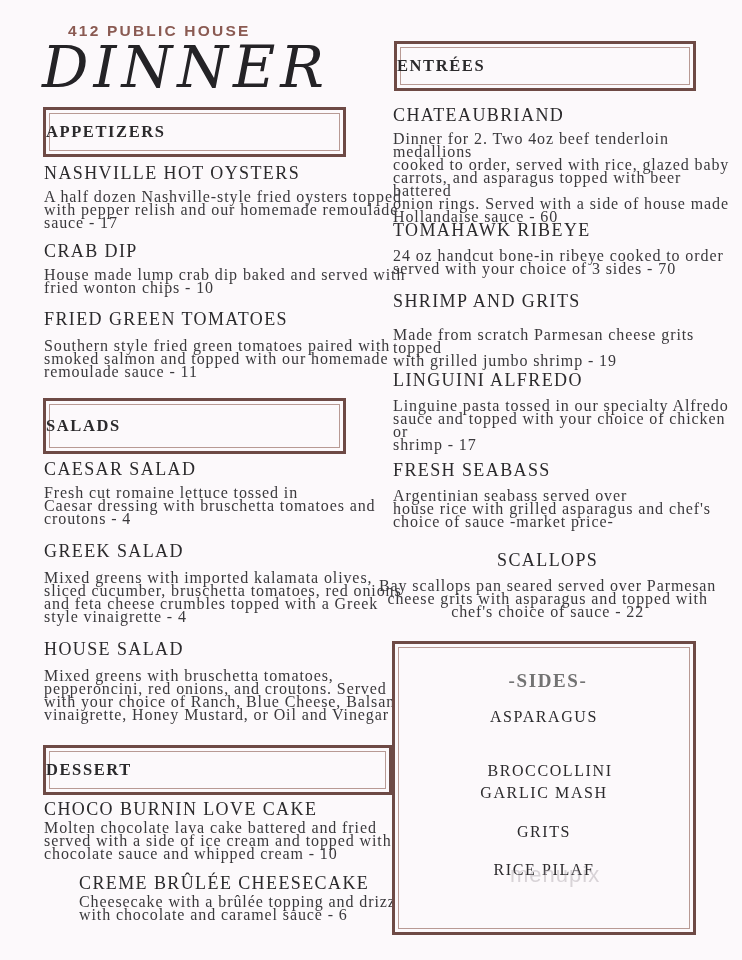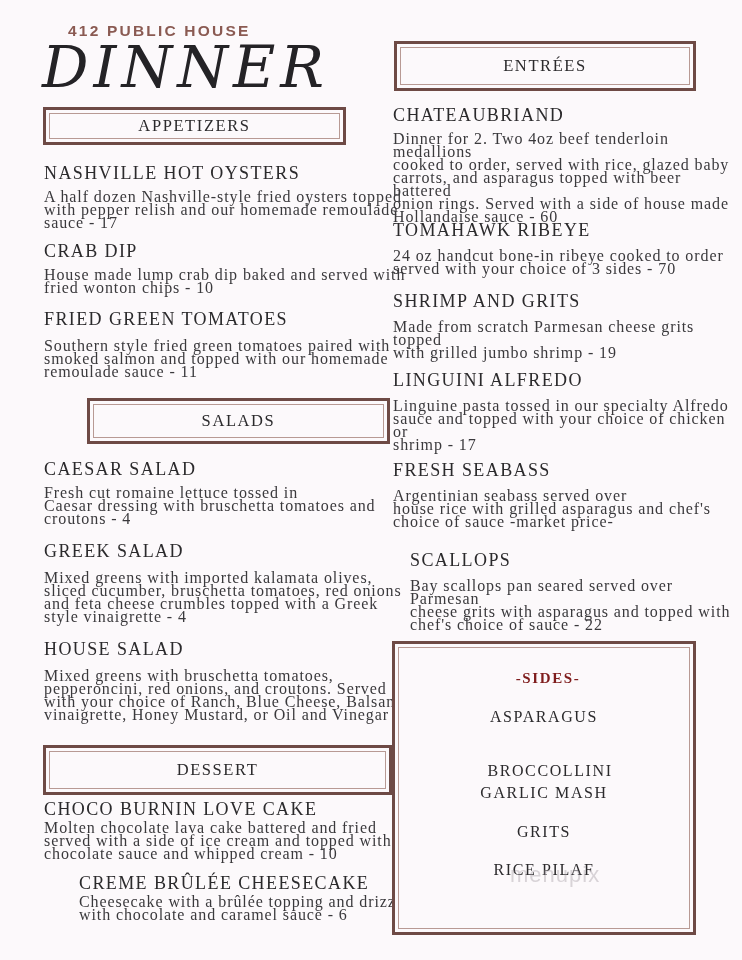--- a/index.html
+++ b/index.html
@@ -4,38 +4,38 @@
 <style>
   * { box-sizing: border-box; margin: 0; padding: 0; }
   html, body { width: 742px; height: 960px; background: #fcf9fb; overflow: hidden; }
   body { position: relative; font-family: "Liberation Sans", sans-serif; color: #2b2a2c; }
 
   .brand { position: absolute; left: 68px; top: 22px; font-family: "Liberation Sans", sans-serif; font-weight: bold; font-size: 15.5px; letter-spacing: 2.2px; color: #8a5a52; }
   .title { position: absolute; left: 42px; top: 38px; font-family: "DejaVu Serif", serif; font-style: italic; font-size: 58px; letter-spacing: 5px; color: #242326; line-height: 1; }
 
   .frame { position: absolute; border: 3px solid #6e4a45; background: #fcf9fb; }
   .frame::before { content: ""; position: absolute; left: 3px; top: 3px; right: 3px; bottom: 3px; border: 1px solid #b89a94; }
-  .frame-label { position: absolute; left: 0; right: 0; top: 50%; transform: translateY(-50%); text-align: center; font-family: "Liberation Serif", serif; font-weight: normal; font-size: 16.5px; letter-spacing: 1.6px; color: #2b2a2c; }
+  .frame-label { position: absolute; left: 0; right: 0; top: 50%; transform: translateY(-50%); text-align: left; font-family: "Liberation Serif", serif; font-weight: bold; font-size: 16.5px; letter-spacing: 1.6px; color: #2b2a2c; }
 
   .item { position: absolute; }
   .item-name { font-family: "Liberation Serif", serif; font-size: 18px; letter-spacing: 1.4px; color: #2b2a2c; line-height: 1.1; white-space: nowrap; }
   .item-desc { font-family: Liberation Serif, serif; font-size: 16px; letter-spacing: 0.9px; line-height: 13px; color: #3a393c; margin-top: 6px; white-space: pre-line; }
   .tight .item-desc { margin-top: 1px; }
 
-  .sides-title { position: absolute; left: 0; right: 0; text-align: center; font-family: "Liberation Serif", serif; font-weight: bold; font-size: 15px; letter-spacing: 1.6px; color: #7f1d1d; margin-left: 8px; }
+  .sides-title { position: absolute; left: 0; right: 0; text-align: center; font-family: "Liberation Serif", serif; font-weight: bold; font-size: 19px; letter-spacing: 1.6px; color: #737373; margin-left: 8px; }
   .side { position: absolute; left: 0; right: 0; text-align: center; font-family: "Liberation Serif", serif; font-size: 16px; letter-spacing: 1.6px; color: #2b2a2c; }
   .watermark { position: absolute; left: 510px; top: 862px; font-family: "Liberation Sans", sans-serif; font-size: 22px; color: rgba(150,140,150,0.35); letter-spacing: 1px; }
 </style>
 </head>
 <body>
 
 <div class="brand">412 PUBLIC HOUSE</div>
 <div class="title">DINNER</div>
 
-<div class="frame" style="left:43px; top:107px; width:303px; height:38px;">
+<div class="frame" style="left:43px; top:107px; width:303px; height:50px;">
   <div class="frame-label">APPETIZERS</div>
 </div>
 
 <div class="item" style="left:44px; top:164px;">
   <div class="item-name">NASHVILLE HOT OYSTERS</div>
   <div class="item-desc">A half dozen Nashville-style fried oysters topped
 with pepper relish and our homemade remoulade
 sauce - 17</div>
 </div>
 <div class="item" style="left:44px; top:242px;">
@@ -43,21 +43,21 @@
   <div class="item-desc">House made lump crab dip baked and served with
 fried wonton chips - 10</div>
 </div>
 <div class="item" style="left:44px; top:310px;">
   <div class="item-name">FRIED GREEN TOMATOES</div>
   <div class="item-desc" style="margin-top:9px;">Southern style fried green tomatoes paired with
 smoked salmon and topped with our homemade
 remoulade sauce - 11</div>
 </div>
 
-<div class="frame" style="left:43px; top:398px; width:303px; height:46px;margin-left:44px;">
+<div class="frame" style="left:43px; top:398px; width:303px; height:56px;">
   <div class="frame-label">SALADS</div>
 </div>
 
 <div class="item" style="left:44px; top:460px;">
   <div class="item-name">CAESAR SALAD</div>
   <div class="item-desc">Fresh cut romaine lettuce tossed in
 Caesar dressing with bruschetta tomatoes and
 croutons - 4</div>
 </div>
 <div class="item" style="left:44px; top:542px;">
@@ -103,36 +103,36 @@
 onion rings. Served with a side of house made
 Hollandaise sauce - 60</div>
 </div>
 <div class="item" style="left:393px; top:221px;">
   <div class="item-name">TOMAHAWK RIBEYE</div>
   <div class="item-desc" style="margin-top:8px;">24 oz handcut bone-in ribeye cooked to order
 served with your  choice of 3 sides - 70</div>
 </div>
 <div class="item" style="left:393px; top:292px;">
   <div class="item-name">SHRIMP AND GRITS</div>
-  <div class="item-desc" style="margin-top:8px;">Made from scratch Parmesan cheese grits topped
+  <div class="item-desc" style="margin-top:16px;">Made from scratch Parmesan cheese grits topped
 with grilled jumbo shrimp - 19</div>
 </div>
 <div class="item" style="left:393px; top:371px;">
   <div class="item-name">LINGUINI ALFREDO</div>
   <div class="item-desc" style="margin-top:8px;">Linguine pasta tossed in our specialty Alfredo
 sauce and topped with your choice of chicken or
 shrimp - 17</div>
 </div>
 <div class="item" style="left:393px; top:461px;">
   <div class="item-name">FRESH SEABASS</div>
   <div class="item-desc" style="margin-top:8px;">Argentinian seabass served over
 house rice with grilled asparagus and chef's
 choice of sauce  -market price-</div>
 </div>
-<div class="item" style="left:410px; top:551px;">
+<div class="item" style="left:379px; top:551px;text-align:center;">
   <div class="item-name">SCALLOPS</div>
   <div class="item-desc" style="margin-top:8px;">Bay scallops pan seared served over Parmesan
 cheese grits with asparagus and topped with
 chef's choice of sauce - 22</div>
 </div>
 
 <div class="frame" style="left:392px; top:641px; width:304px; height:294px;">
   <div class="sides-title" style="top:26px;">-SIDES-</div>
   <div class="side" style="top:64px;">ASPARAGUS</div>
   <div class="side" style="top:118px;padding-left:12px;">BROCCOLLINI</div>

